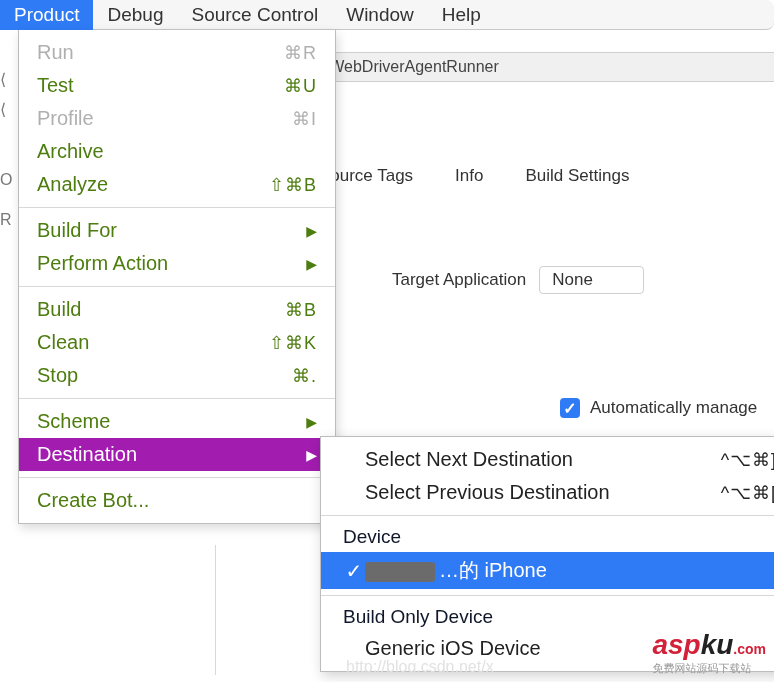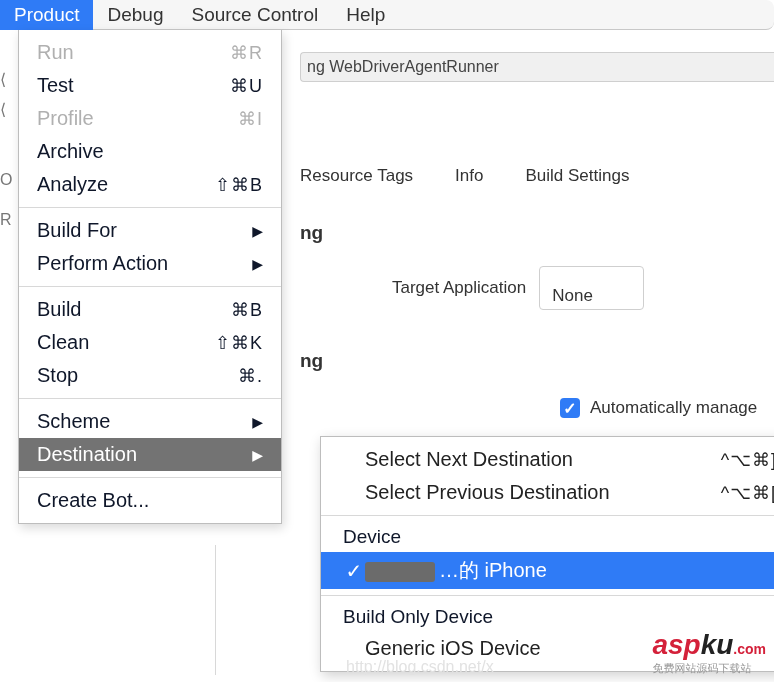--- a/index.html
+++ b/index.html
@@ -85,21 +85,21 @@
   top: 266px;
   left: 392px;
   display: flex;
   align-items: center;
   gap: 13px;
   font-size: 17px;
 }
 .select-none {
   border: 1px solid #cfcfcf;
   border-radius: 4px;
-  padding: 19px 50px 3px 12px;
+  padding: 3px 50px 3px 12px;
   font-size: 17px;
   color: #333;
   background: #fff;
 }
 .auto-row {
   position: absolute;
   top: 398px;
   left: 560px;
   display: flex;
   align-items: center;
@@ -114,38 +114,38 @@
   color: #fff;
   display: flex;
   align-items: center;
   justify-content: center;
   font-size: 16px;
   font-weight: bold;
 }
 .dropdown {
   position: absolute;
   top: 30px; left: 18px;
-  width: 264px;
+  width: 318px;
   background: #fff;
   border: 1px solid #bdbdbd;
   border-top: none;
   box-shadow: 2px 4px 10px rgba(0,0,0,0.15);
   padding: 6px 0;
 }
 .menu-item {
   display: flex;
   align-items: center;
   justify-content: space-between;
   padding: 5px 18px;
   font-size: 20px;
-  color: #0f172a;
+  color: #4d7c0f;
   cursor: default;
 }
 .menu-item.disabled { color: #b0b0b0; }
-.menu-item.highlight { background: #737373; color: #fff; }
+.menu-item.highlight { background: #a21caf; color: #fff; }
 .menu-item .shortcut { font-size: 18px; color: inherit; letter-spacing: 1px; }
 .menu-item .chevron { font-size: 14px; }
 .menu-sep {
   height: 1px;
   background: #d8d8d8;
   margin: 6px 0;
 }
 .submenu {
   position: absolute;
   top: 426px;
@@ -207,20 +207,21 @@
   font-size: 16px;
 }
 </style>
 </head>
 <body>
 
 <div class="menubar">
   <div class="menubar-item selected">Product</div>
   <div class="menubar-item">Debug</div>
   <div class="menubar-item">Source Control</div>
+  <div class="menubar-item">Window</div>
   <div class="menubar-item">Help</div>
 </div>
 
 <div class="left-strip">
   <span>⟨</span>
     <span>⟨</span>
     <span style="margin-top:40px">O</span>
     <span style="margin-top:10px">R</span>
 </div>
 

